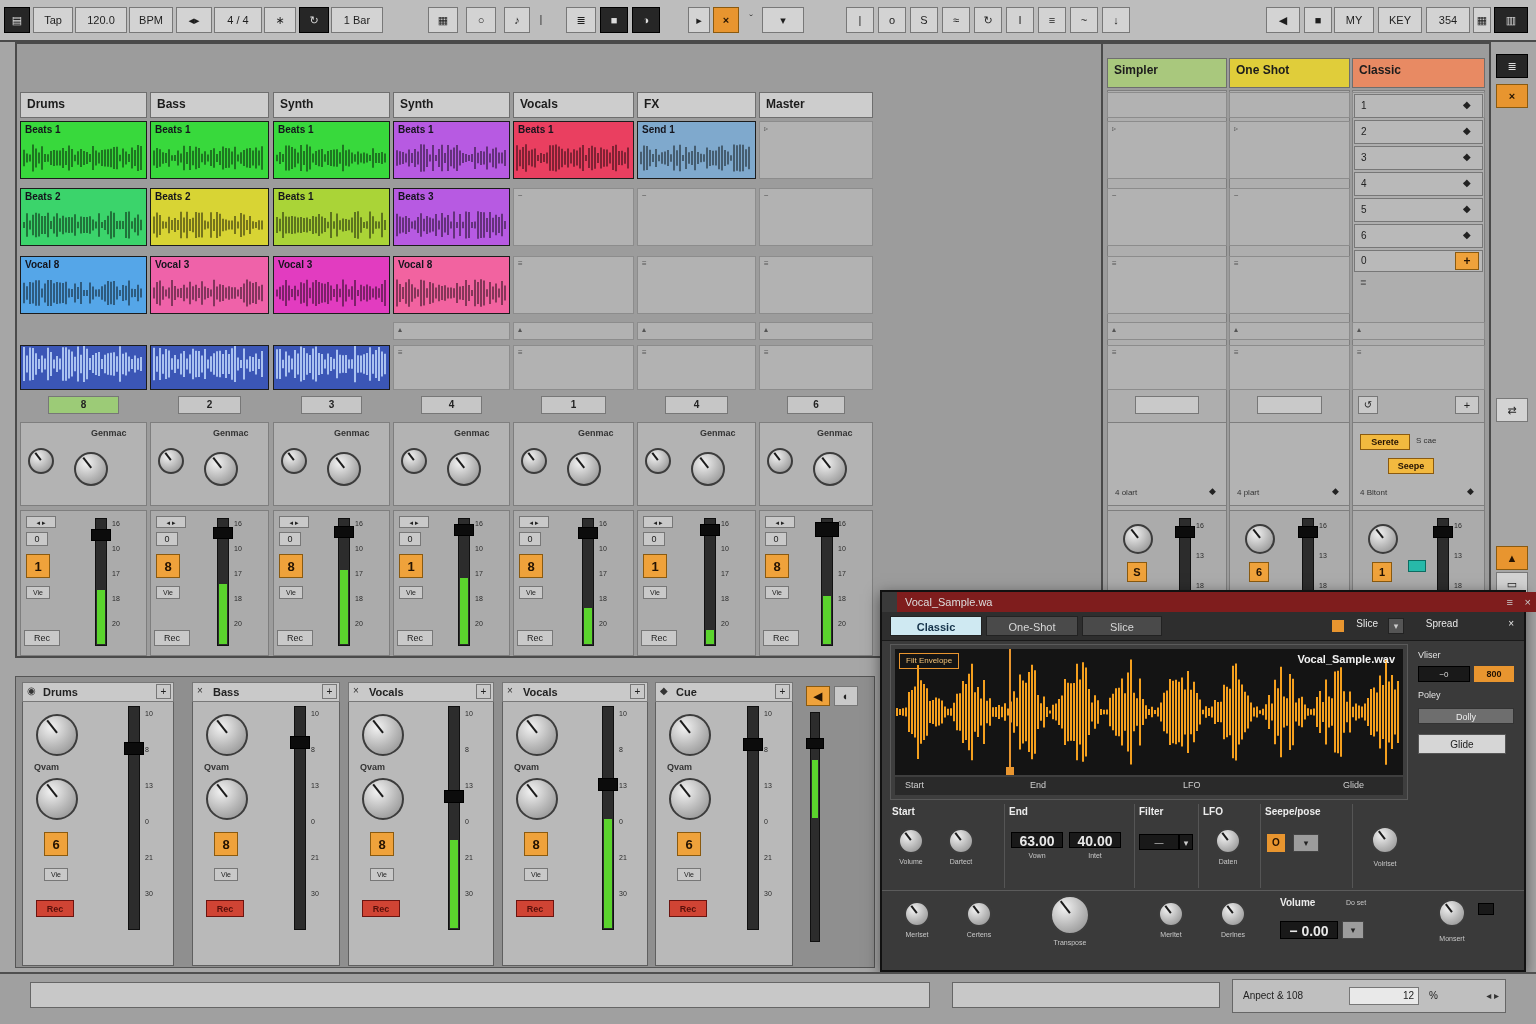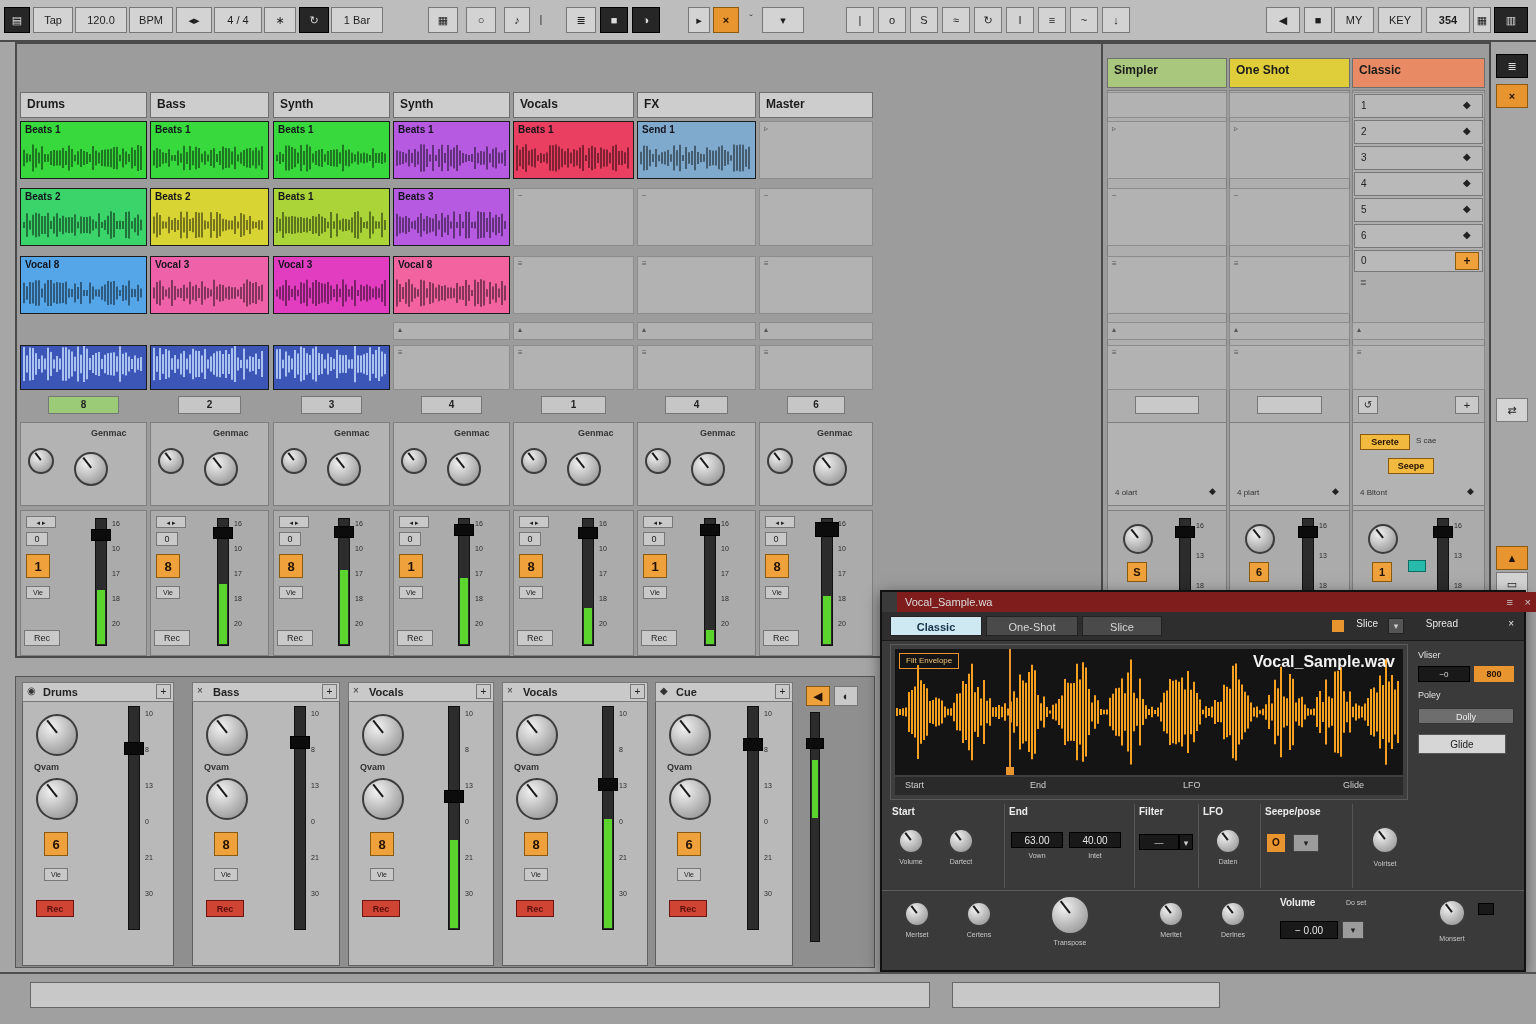--- a/index.html
+++ b/index.html
@@ -36,37 +36,37 @@
   .sp-tb-ic{position:absolute;top:0;color:#ccc;font-size:11px;}
   .sp-tabs{position:absolute;left:0;top:20px;width:100%;height:28px;background:#2e2e2e;border-bottom:1px solid #1a1a1a;}
   .sp-tab{position:absolute;top:4px;height:20px;line-height:20px;width:92px;text-align:center;font-size:11px;background:#4a4a4a;color:#d8d8d8;border:1px solid #222;box-sizing:border-box;}
   .sp-tab.active{background:#cfe9f2;color:#14324a;font-weight:bold;}
   .sp-sq{position:absolute;top:8px;width:12px;height:12px;background:#e8952f;}
   .sp-flag{position:absolute;top:6px;width:16px;height:16px;background:#555;color:#ccc;font-size:9px;text-align:center;line-height:15px;border:1px solid #222;box-sizing:border-box;}
   .sp-ttxt{position:absolute;top:6px;font-size:10px;color:#e8e8e8;}
   .sp-wavebox{position:absolute;left:8px;top:52px;width:518px;height:156px;background:#3e3e3e;border:1px solid #5a5a5a;box-sizing:border-box;}
   .sp-waveinner{position:absolute;left:4px;top:4px;width:508px;height:126px;background:#141414;overflow:hidden;}
   .sp-badge{position:absolute;left:8px;top:8px;height:14px;line-height:14px;border:1px solid #e8952f;color:#f3c277;font-size:8px;padding:0 6px;}
-  .sp-wavetitle{position:absolute;right:12px;top:8px;font-size:16px;font-weight:bold;color:#f2f2f2;}
+  .sp-wavetitle{position:absolute;right:12px;top:8px;font-size:11px;font-weight:bold;color:#f2f2f2;}
   .sp-marker{position:absolute;left:118px;top:4px;width:2px;height:126px;background:#e8952f;}
   .sp-marker:after{content:"";position:absolute;left:-3px;bottom:0;width:8px;height:8px;background:#e8952f;}
   .sp-axis{position:absolute;left:4px;top:132px;width:508px;height:18px;background:#2a2a2a;}
   .sp-axis span{position:absolute;top:3px;font-size:9px;color:#cfcfcf;}
   .sp-side{position:absolute;left:534px;top:56px;width:102px;height:152px;}
   .sp-slabel{position:absolute;left:2px;font-size:9px;color:#e3e3e3;}
   .sp-dbox{position:absolute;height:16px;line-height:16px;background:#191919;color:#ddd;font-size:8px;text-align:center;box-sizing:border-box;border:1px solid #000;}
   .sp-chip{position:absolute;width:40px;height:16px;line-height:16px;background:#e8952f;color:#241303;font-size:9px;font-weight:bold;text-align:center;}
   .sp-gbtn{position:absolute;left:2px;width:96px;height:16px;line-height:16px;background:#6e6e6e;color:#eee;font-size:9px;text-align:center;border:1px solid #333;box-sizing:border-box;}
   .sp-lbtn{position:absolute;left:2px;width:88px;height:20px;line-height:20px;background:#d6d6d6;color:#222;font-size:10px;text-align:center;border:1px solid #555;box-sizing:border-box;}
   .sp-params{position:absolute;left:0;top:212px;width:642px;height:84px;}
   .sp-sec{position:absolute;top:0;height:84px;border-left:1px solid #555;box-sizing:border-box;}
   .sp-sec.first{border-left:none;}
   .sp-seclabel{position:absolute;left:4px;top:2px;font-size:10px;font-weight:bold;color:#ececec;white-space:nowrap;}
   .sp-klabel{position:absolute;font-size:7px;color:#c8c8c8;text-align:center;overflow:hidden;white-space:nowrap;}
-  .sp-val{position:absolute;background:#191919;color:#e8e8e8;font-size:10px;text-align:center;height:16px;line-height:16px;width:52px;border:1px solid #000;box-sizing:border-box;}
+  .sp-val{position:absolute;background:#191919;color:#e8e8e8;font-size:14px;text-align:center;height:16px;line-height:16px;width:52px;border:1px solid #000;box-sizing:border-box;font-weight:bold;}
   .sp-dd{position:absolute;background:#191919;color:#ccc;font-size:9px;text-align:center;height:16px;line-height:16px;border:1px solid #000;box-sizing:border-box;}
   .sp-obox{position:absolute;background:#e8952f;color:#241303;font-weight:bold;font-size:10px;text-align:center;box-sizing:border-box;}
   .sp-gdd{position:absolute;background:#9c9c9c;color:#222;font-size:9px;text-align:center;border:1px solid #444;box-sizing:border-box;}
   .sp-bottom{position:absolute;left:0;top:298px;width:642px;height:78px;border-top:1px solid #5b5b5b;}
   
   #statusbar{position:absolute;left:0;top:972px;width:1536px;height:52px;background:#a0a0a0;border-top:2px solid #4f4f4f;}
   .status-input{position:absolute;top:8px;height:26px;background:#c8c8c8;border:1px solid #666;box-sizing:border-box;}
   #status-right{position:absolute;left:1232px;top:5px;width:274px;height:34px;background:#bfbfbf;border:1px solid #666;box-sizing:border-box;font-size:10px;color:#222;}
   #status-right .rl{position:absolute;left:10px;top:10px;}
   #status-right .rv{position:absolute;left:116px;top:7px;width:70px;height:18px;background:#e9e9e9;border:1px solid #777;box-sizing:border-box;text-align:right;padding-right:4px;line-height:16px;}
@@ -103,21 +103,21 @@
     <div class="tcell kbtn" style="position: absolute; left: 942px; width: 28px;">≈</div>
     <div class="tcell kbtn" style="position: absolute; left: 974px; width: 28px;">↻</div>
     <div class="tcell kbtn" style="position: absolute; left: 1006px; width: 28px;">I</div>
     <div class="tcell kbtn" style="position: absolute; left: 1038px; width: 28px;">≡</div>
     <div class="tcell kbtn" style="position: absolute; left: 1070px; width: 28px;">~</div>
     <div class="tcell kbtn" style="position: absolute; left: 1102px; width: 28px;">↓</div>
     <div class="tcell kbtn" style="position: absolute; left: 1266px; width: 34px;">◀</div>
     <div class="tcell kbtn" style="position: absolute; left: 1304px; width: 28px;">■</div>
     <div class="tcell kbtn" style="position: absolute; left: 1334px; width: 40px;">MY</div>
     <div class="tcell kbtn" style="position: absolute; left: 1378px; width: 44px;">KEY</div>
-    <div class="tcell kbtn" style="position: absolute; left: 1426px; width: 44px; font-weight: bold;">354</div>
+    <div class="tcell kbtn" style="position: absolute; left: 1426px; width: 44px;">354</div>
     <div class="tcell kbtn" style="position: absolute; left: 1473px; width: 18px;">▦</div>
     <div class="tcell kdark" style="position: absolute; left: 1494px; width: 34px;">▥</div>
   </div>
 <div id="stage" class="abs" style="left:0;top:0;width:1536px;height:1024px">
     <div class="frame" style="position: absolute; left: 15px; top: 42px; width: 1476px; height: 616px; background: rgb(156, 156, 156); border: 2px solid rgb(74, 74, 74);"></div>
     <div style="position: absolute; left: 1101px; top: 42px; width: 2px; height: 616px; background: rgb(74, 74, 74);"></div>
     <div class="hdrcell" style="position: absolute; left: 20px; top: 92px; width: 127px; height: 26px;">Drums</div>
     <div class="clip" style="position: absolute; left: 20px; top: 121px; width: 127px; height: 58px; background: rgb(56, 217, 60);">
       <div class="lbl">Beats 1</div>
       <div class="wv"><svg xmlns="http://www.w3.org/2000/svg" width="123" height="30">
@@ -721,13 +721,19 @@
         <i></i>
       </div>
     <div class="sp-klabel" style="left:540px;top:44px;width:60px">Monsert</div>
     <div class="sp-dd" style="left:596px;top:12px;width:16px;height:12px;line-height:12px"></div>
   </div>
 </div>
 
 <div id="statusbar">
   <div class="status-input" style="left:30px;width:900px"></div>
   <div class="status-input" style="left:952px;width:268px"></div>
+  <div id="status-right">
+    <span class="rl">Anpect &amp; 108</span>
+    <div class="rv">12</div>
+    <span class="pc">%</span>
+    <span class="ar">◂ ▸</span>
+  </div>
 </div>
 
 </body></html>

